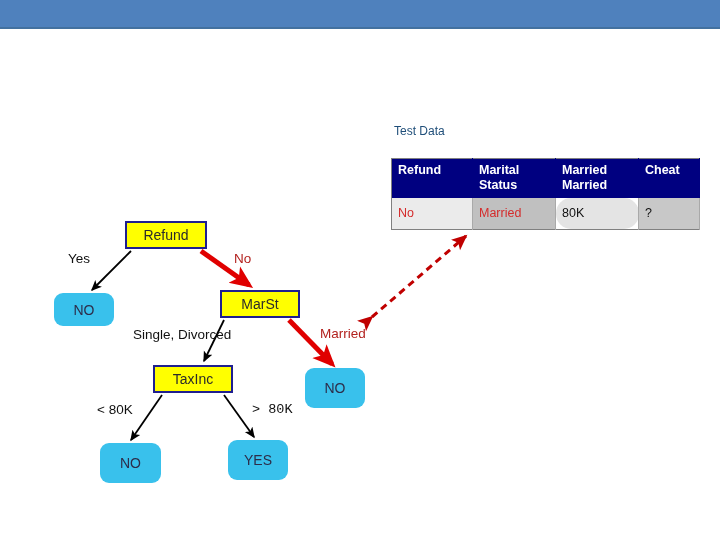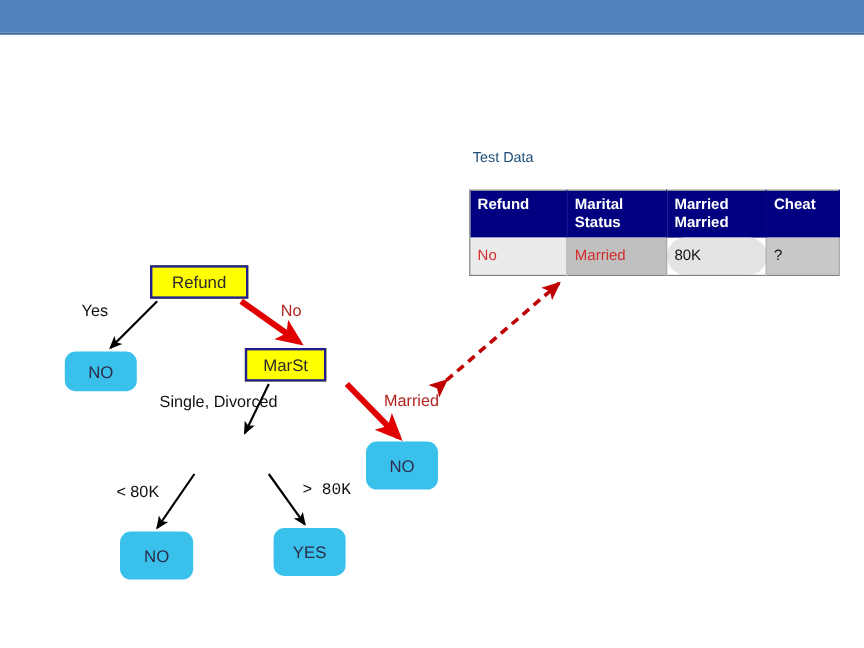--- a/index.html
+++ b/index.html
@@ -147,24 +147,27 @@
     <line x1="224" y1="395" x2="254" y2="437" stroke="#000000" stroke-width="1.8" marker-end="url(#ah-black)"></line>
 
     
     <line x1="372" y1="317" x2="466" y2="236" stroke="#c00000" stroke-width="3" stroke-dasharray="7,5" marker-start="url(#ah-red-d-s)" marker-end="url(#ah-red-d-e)"></line>
   </svg>
 
   <div class="node-dec" style="left:125px;top:221px;width:82px;height:28px;">
     <span>Refund</span>
   </div>
 
-  <div class="node-dec" style="left:204px;top:290px;width:68px;height:28px;">
+  <div class="node-dec" style="left:220px;top:290px;width:80px;height:28px;">
     <span>MarSt</span>
   </div>
 
+  <div class="node-dec" style="left:153px;top:365px;width:80px;height:28px;">
+    <span>TaxInc</span>
+  </div>
 
   <div class="node-leaf" style="left:54px;top:293px;width:60px;height:33px;">
     <span>NO</span>
   </div>
 
   <div class="node-leaf" style="left:305px;top:368px;width:60px;height:40px;">
     <span>NO</span>
   </div>
 
   <div class="node-leaf" style="left:100px;top:443px;width:61px;height:40px;">

